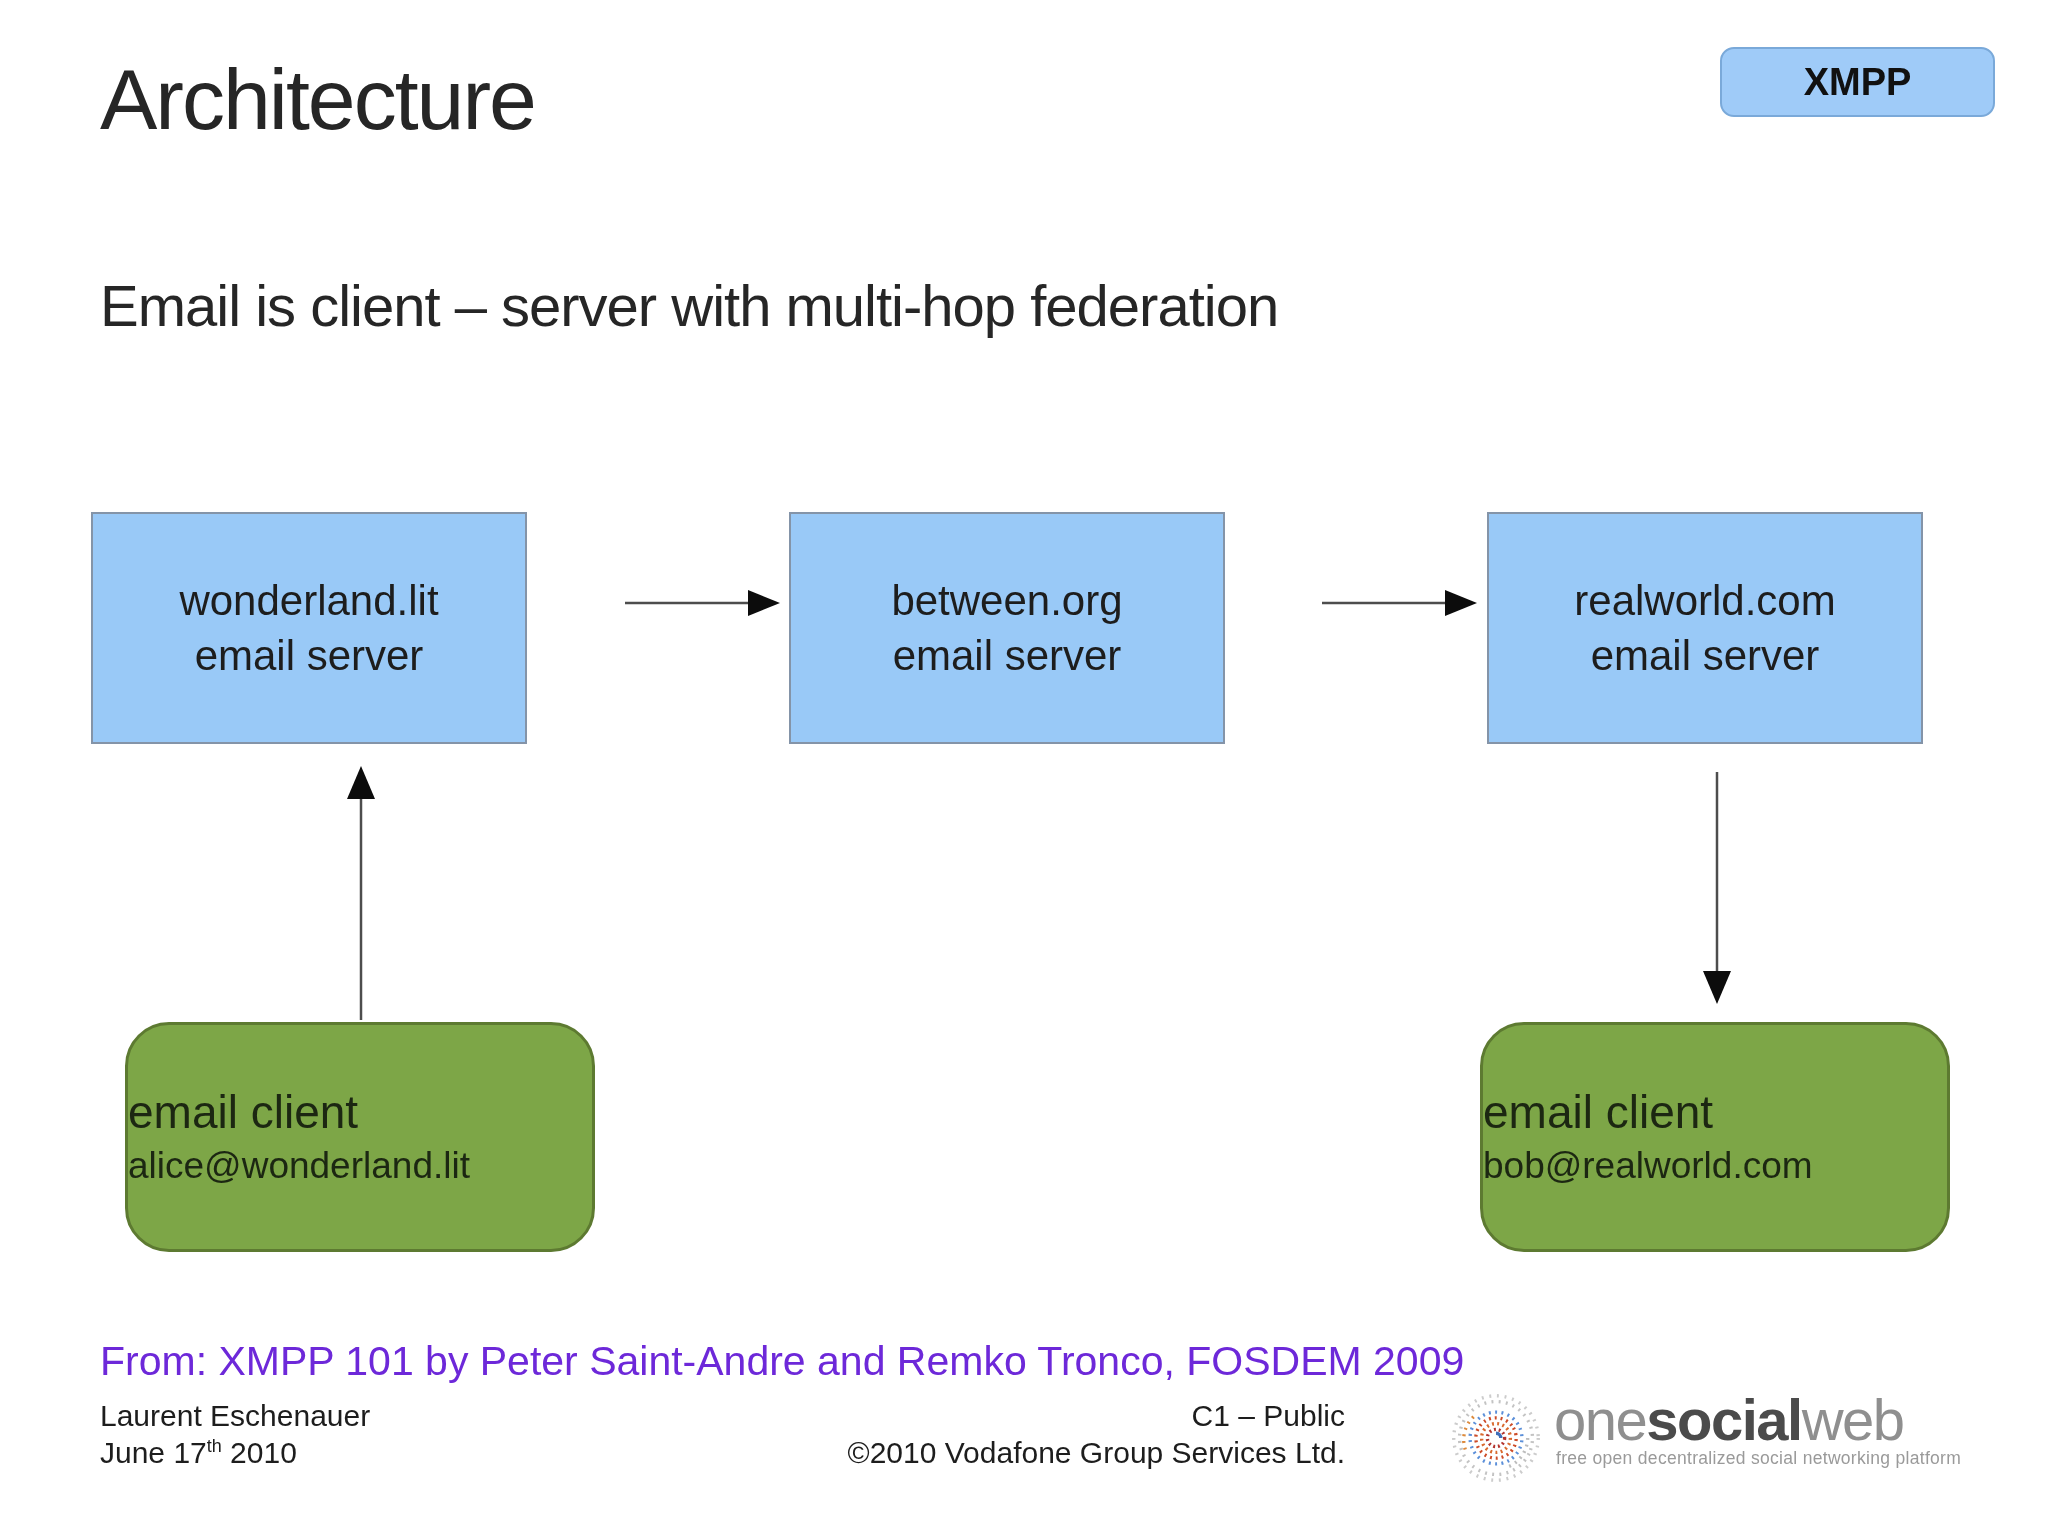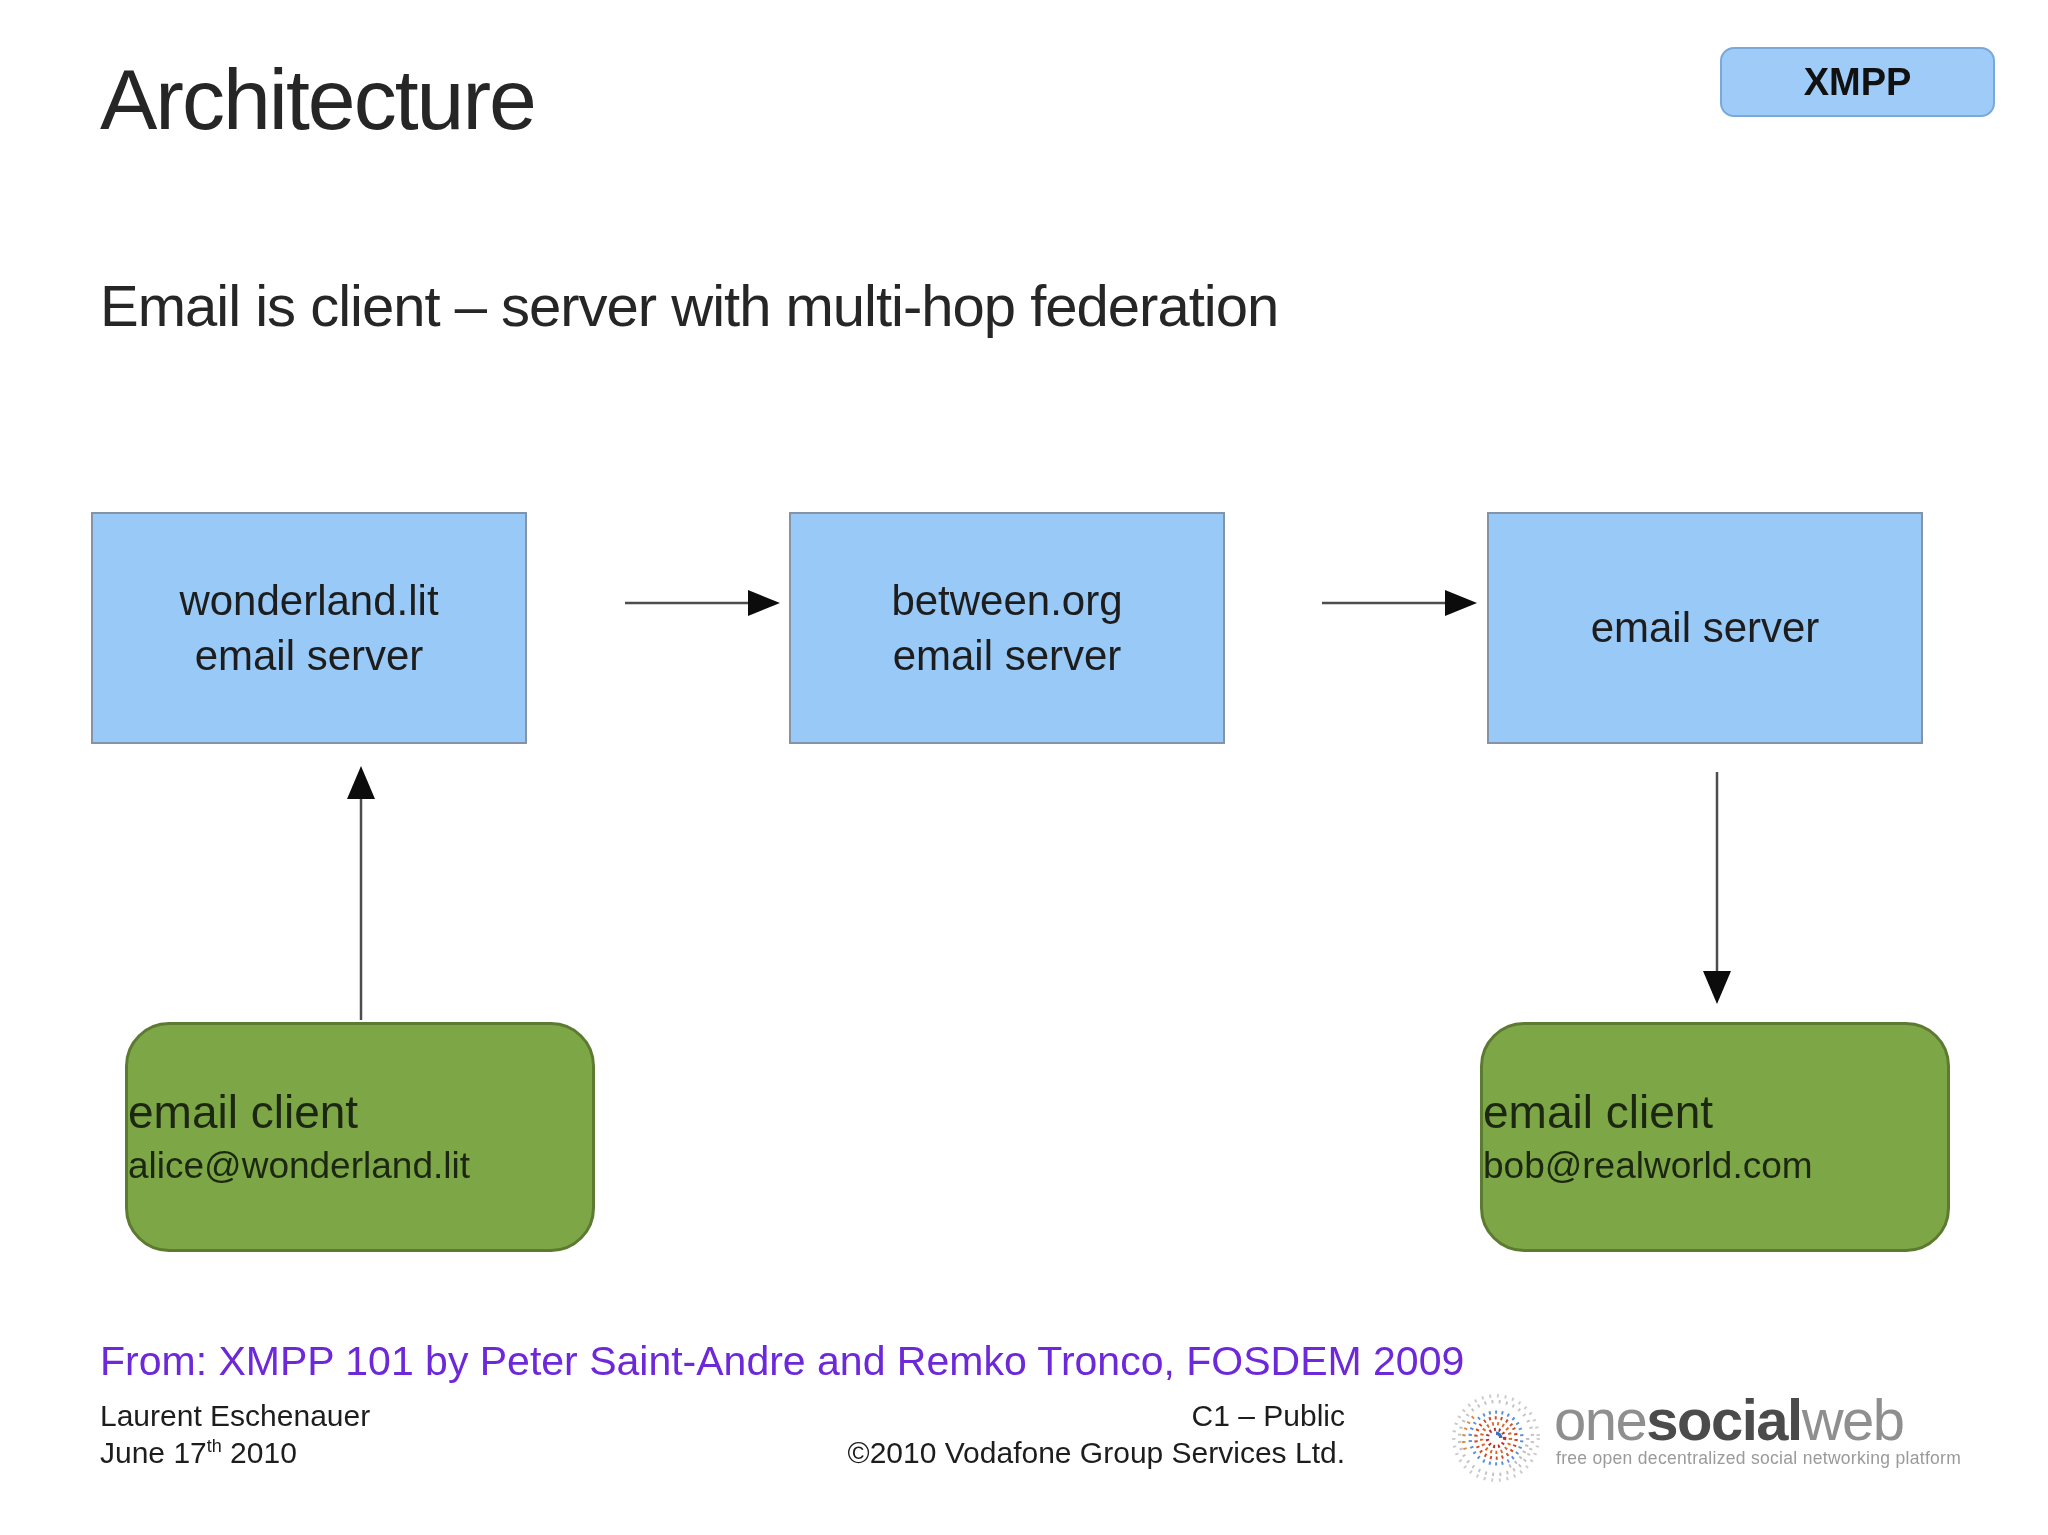--- a/index.html
+++ b/index.html
@@ -95,20 +95,21 @@
 
   <div id="server-1" class="abs server-box">
     <span>wonderland.lit</span>
     <span>email server</span>
   </div>
   <div id="server-2" class="abs server-box">
     <span>between.org</span>
     <span>email server</span>
   </div>
   <div id="server-3" class="abs server-box">
+    <span>realworld.com</span>
     <span>email server</span>
   </div>
 
   <div id="client-1" class="abs client-box">
     <span class="client-name">email client</span>
     <span class="client-address">alice@wonderland.lit</span>
   </div>
   <div id="client-2" class="abs client-box">
     <span class="client-name">email client</span>
     <span class="client-address">bob@realworld.com</span>

